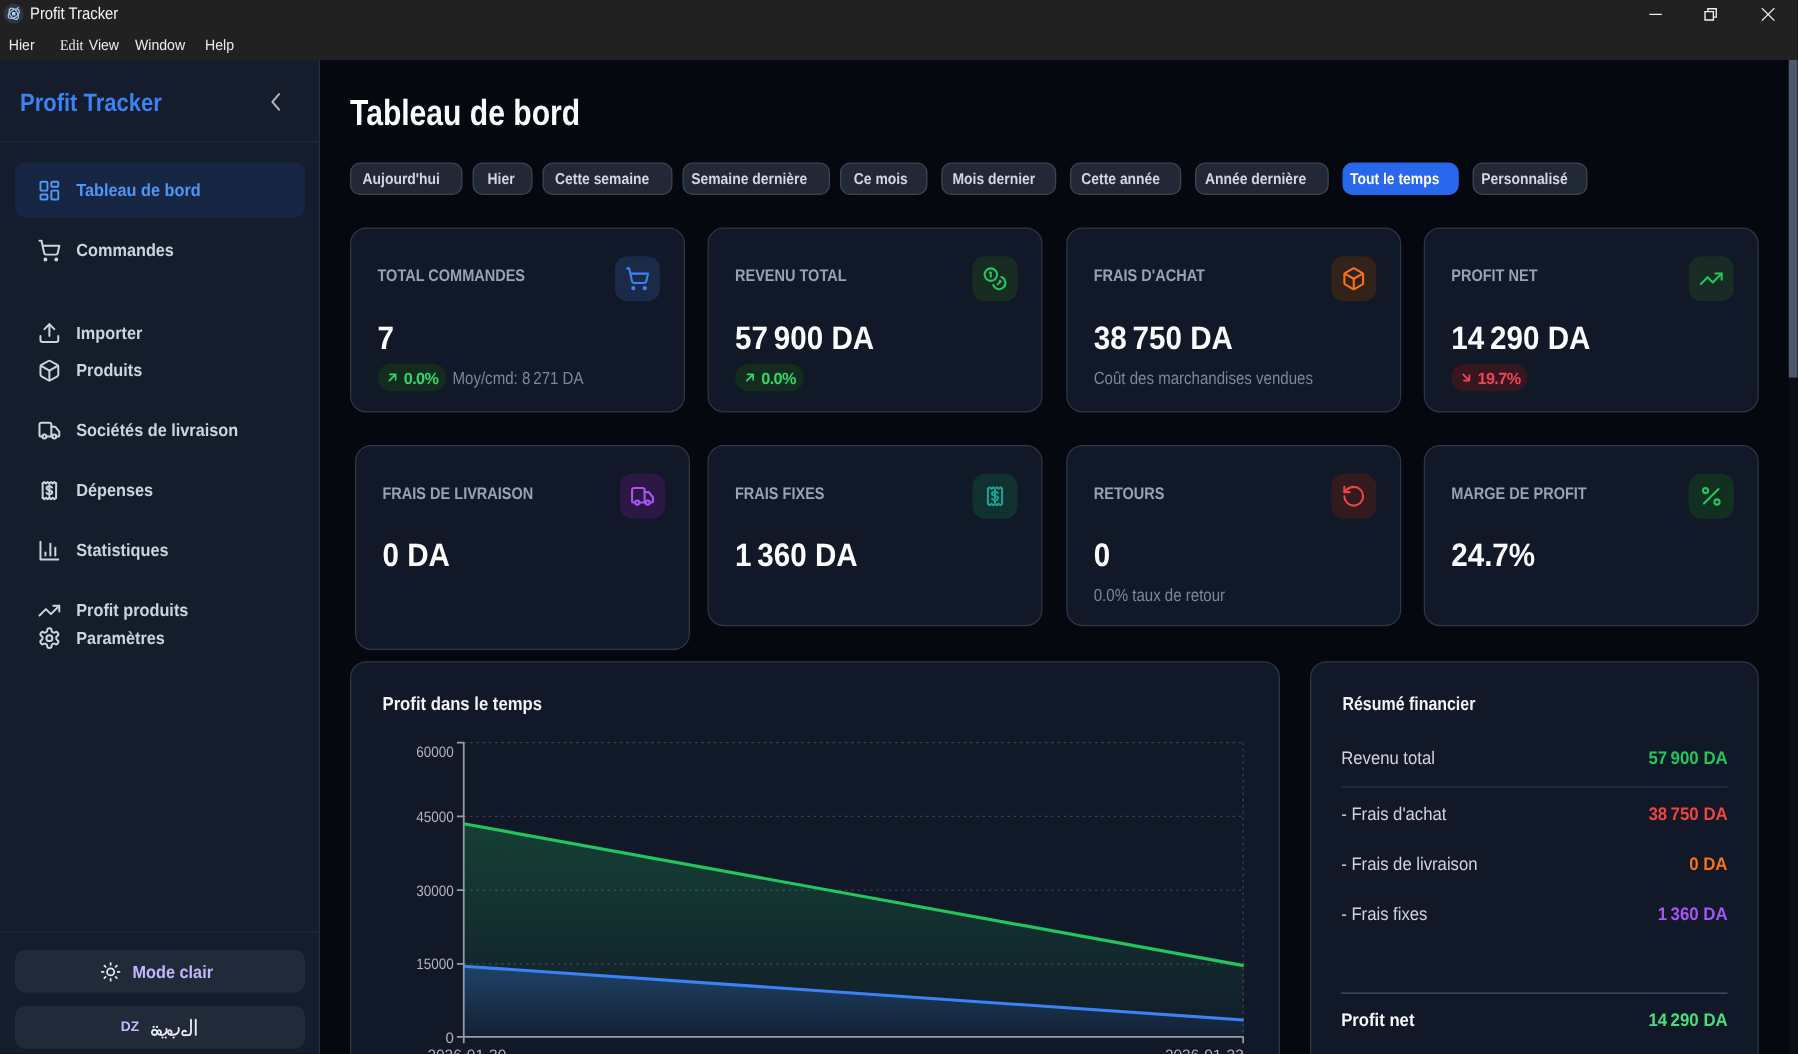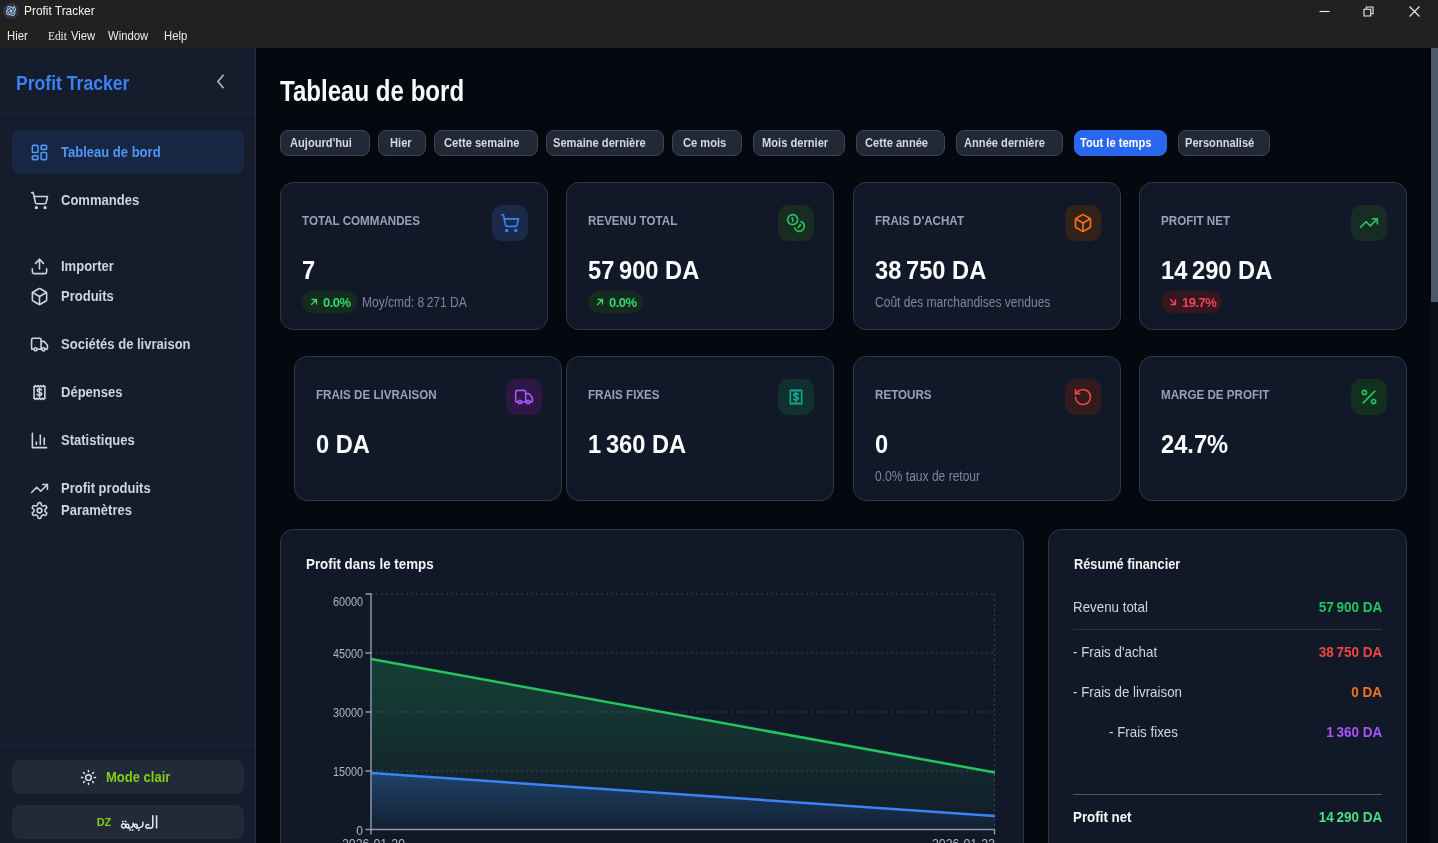--- a/index.html
+++ b/index.html
@@ -15,21 +15,21 @@
 
 #sidebar { left:0; top:48px; width:256px; height:795px; background:#151c2c; border-right:1px solid #232d40; }
 #sbheader { position:absolute; left:0; top:0; width:255px; height:66px; border-bottom:1px solid #1e2739; }
 #sbtitle { left:16px; top:24px; font-size:20px; font-weight:bold; color:#3b82f6; white-space:nowrap; }
 #sbchev { left:216px; top:26px; width:9px; height:15px; }
 .nav { position:absolute; left:12px; width:232px; height:44px; border-radius:8px; color:#cbd5e1; font-size:14px; font-weight:bold; }
 .nav svg { position:absolute; left:18px; top:12.5px; width:19px; height:19px; }
 .nav .nt { position:absolute; left:49px; top:14px; white-space:nowrap; transform:scaleX(0.93); transform-origin:0 0; }
 .nav.active { background:#172642; color:#4f96f7; }
 #sbdivider { left:0; top:697px; width:255px; height:1px; background:#1e2739; }
-.sbbtn { position:absolute; left:12px; width:232px; height:34px; background:#212a39; border-radius:8px; display:flex; align-items:center; justify-content:center; color:#84cc16; font-size:14px; font-weight:bold; }
+.sbbtn { position:absolute; left:12px; width:232px; height:34px; background:#212a39; border-radius:8px; display:flex; align-items:center; justify-content:center; color:#c4b5fd; font-size:14px; font-weight:bold; }
 
 #h1 { left:280px; top:75px; font-size:29px; font-weight:bold; color:#f9fafb; white-space:nowrap; }
 .chip { position:absolute; top:130px; height:26px; background:#222936; border:1px solid #3d4553; border-radius:8px; color:#d2d8e2; font-size:12.5px; font-weight:bold; display:flex; align-items:center; justify-content:center; white-space:nowrap; }
 .chip.active { background:#2968ec; border-color:#2968ec; color:#fff; }
 .chip .sx { transform:scaleX(0.89); }
 
 .card { position:absolute; background:#111828; border:1px solid #2d3748; border-radius:13px; }
 .stat { width:268px; height:148px; }
 .slabel { position:absolute; left:21px; top:30px; font-size:13.5px; font-weight:bold; color:#98a2b4; white-space:nowrap; transform:scaleX(0.86); transform-origin:0 0; }
 .tile { position:absolute; right:19px; top:22px; width:36px; height:36px; border-radius:10px; display:flex; align-items:center; justify-content:center; }
@@ -291,21 +291,21 @@
             <polyline points="16 7 22 7 22 13"></polyline>
           </svg>
         </div>
         <div class="sval">14 290 DA</div>
         <div class="srow">
           <span class="pill down"><svg width="12" height="12" viewBox="0 0 24 24" fill="none" stroke="#ef4455" stroke-width="2.6" stroke-linecap="round" stroke-linejoin="round">
               <path d="M7 7l10 10M17 8v9H8"></path>
             </svg>19.7%</span>
         </div>
       </div>
-      <div class="card stat" style="left:294px; top:356px;height:145px;">
+      <div class="card stat" style="left:284px; top:356px;height:164px;">
         <div class="slabel">FRAIS DE LIVRAISON</div>
         <div class="tile" style="background:#2d1845;">
           <svg viewBox="0 0 24 24" fill="none" stroke="#a855f7" stroke-width="2" stroke-linecap="round" stroke-linejoin="round">
             <path d="M14 18V6a2 2 0 0 0-2-2H4a2 2 0 0 0-2 2v11a1 1 0 0 0 1 1h2"></path>
             <path d="M15 18H9"></path>
             <path d="M19 18h2a1 1 0 0 0 1-1v-3.65a1 1 0 0 0-.22-.624l-3.48-4.35A1 1 0 0 0 17.52 8H14"></path>
             <circle cx="17" cy="18" r="2"></circle>
             <circle cx="7" cy="18" r="2"></circle>
           </svg>
         </div>
@@ -402,21 +402,21 @@
       </div>
     <div class="abs" style="left:24px; right:24px; top:99px; height:1px; background:#2a3342;"></div>
     <div class="sumrow" style="top:114px;">
         <span class="lab">- Frais d'achat</span>
         <span class="val" style="color:#ef4444;">38 750 DA</span>
       </div>
     <div class="sumrow" style="top:154px;">
         <span class="lab">- Frais de livraison</span>
         <span class="val" style="color:#f97316;">0 DA</span>
       </div>
-    <div class="sumrow" style="top:194px;margin-left:36px;">
+    <div class="sumrow" style="top:194px;">
         <span class="lab">- Frais fixes</span>
         <span class="val" style="color:#a855f7;">1 360 DA</span>
       </div>
     <div class="abs" style="left:24px; right:24px; top:264px; height:1px; background:#4b5563;"></div>
     <div class="sumrow" style="top:279px;">
         <span class="lab" style="color:#f9fafb; font-weight:bold;">Profit net</span>
         <span class="val" style="color:#4ade80;">14 290 DA</span>
       </div>
   </div>
 

